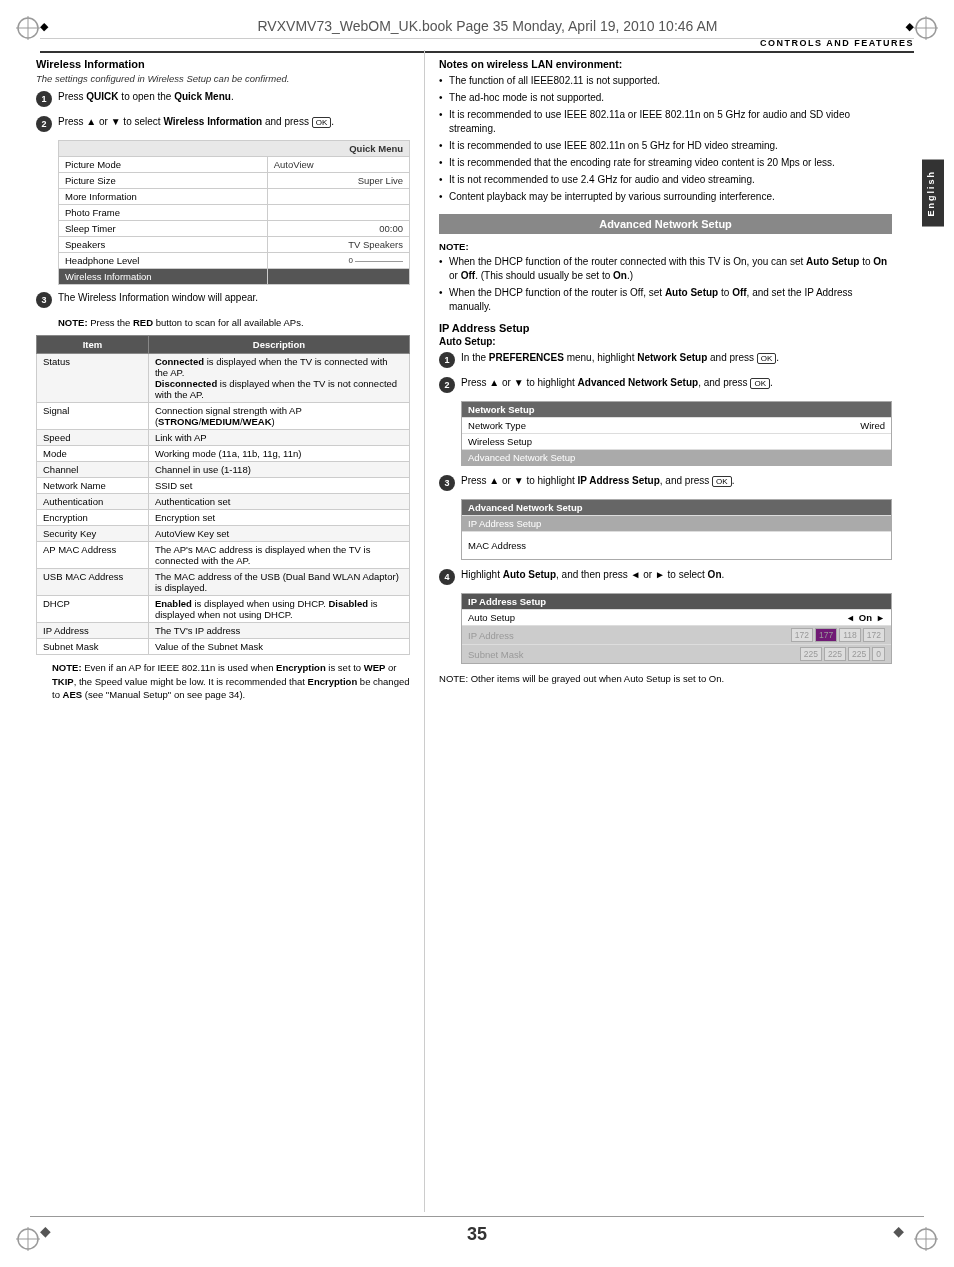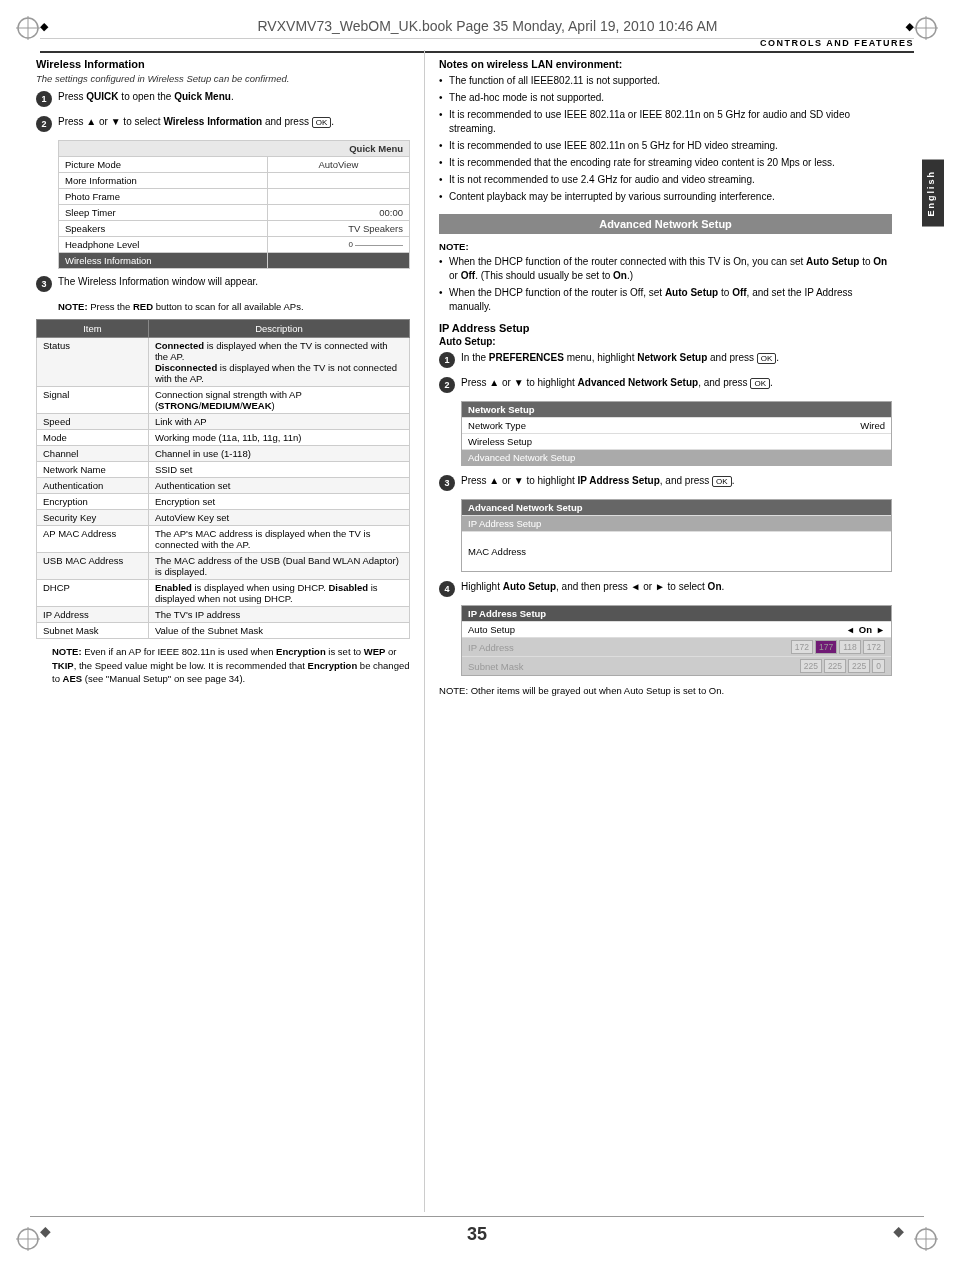--- a/index.html
+++ b/index.html
@@ -83,21 +83,21 @@
       border-collapse: collapse;
       margin: 6px 0;
       font-size: 9.5px;
     }
 
     .info-table th {
       background: #555;
       color: #fff;
       padding: 3px 6px;
       border: 1px solid #888;
-      font-weight: normal;
+      font-weight: bold;
     }
 
     .info-table td {
       padding: 2px 6px;
       border: 1px solid #ccc;
       vertical-align: top;
     }
 
     .info-table tr:nth-child(odd) td {
       background: #f5f5f5;
@@ -191,21 +191,25 @@
         <div class="step-text">Press ▲ or ▼ to select <b>Wireless Information</b> and press <span style="border:1px solid #333; padding:0 3px; border-radius:2px; font-size:8px;">OK</span>.</div>
       </div>
 
       <table class="quick-menu-table" style="margin-left:22px; width:calc(100% - 22px);">
         <tbody>
             <tr>
               <td colspan="2" style="background:#e8e8e8; font-weight:bold; font-size:9.5px;">Quick Menu</td>
             </tr>
         <tr>
               <td>Picture Mode</td>
-              <td style="text-align:center;">AutoView</td>
+              <td style="text-align:left;">AutoView</td>
+            </tr>
+        <tr>
+              <td>Picture Size</td>
+              <td style="text-align:right;">Super Live</td>
             </tr>
         <tr>
               <td>More Information</td>
               <td></td>
             </tr>
         <tr>
               <td>Photo Frame</td>
               <td></td>
             </tr>
         <tr>
@@ -359,21 +363,21 @@
       </div>
 
       <div class="step">
         <div class="step-number">3</div>
         <div class="step-text">Press ▲ or ▼ to highlight <b>IP Address Setup</b>, and press <span style="border:1px solid #333; padding:0 3px; border-radius:2px; font-size:8px;">OK</span>.</div>
       </div>
 
       <div style="border:1px solid #aaa; margin:4px 0 8px 22px; font-size:9.5px;">
         <div style="background:#666; color:#fff; padding:2px 6px; font-weight:bold;">Advanced Network Setup</div>
         <div style="padding:2px 6px; border-top:1px solid #ddd; background:#aaa; color:#fff;">IP Address Setup</div>
-        <div style="padding:14px 6px; border-top:1px solid #ddd;">MAC Address</div>
+        <div style="padding:8px 6px; border-top:1px solid #ddd;">MAC Address</div>
       </div>
 
       <div class="step">
         <div class="step-number">4</div>
         <div class="step-text">Highlight <b>Auto Setup</b>, and then press ◄ or ► to select <b>On</b>.</div>
       </div>
 
       <div style="border:1px solid #aaa; margin:4px 0 8px 22px; font-size:9.5px;">
         <div style="background:#555; color:#fff; padding:2px 6px; font-weight:bold;">IP Address Setup</div>
 

